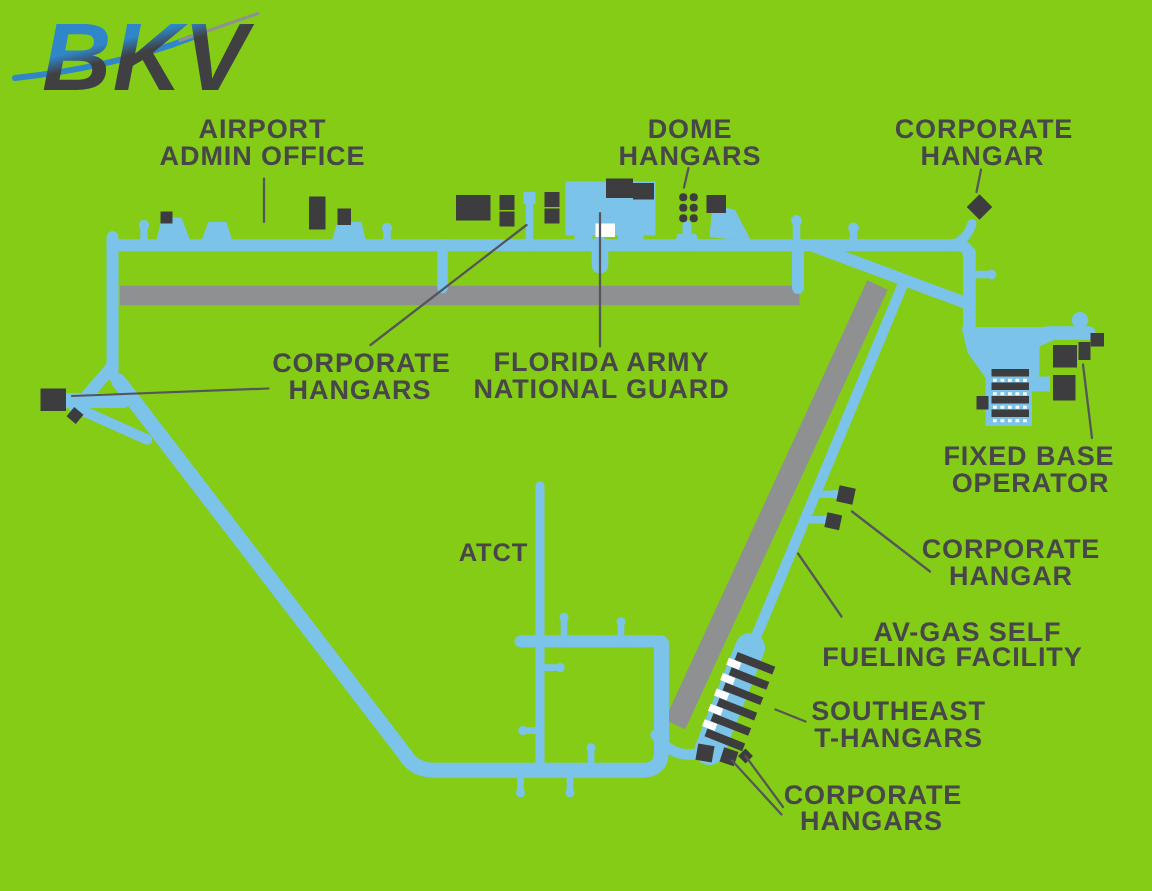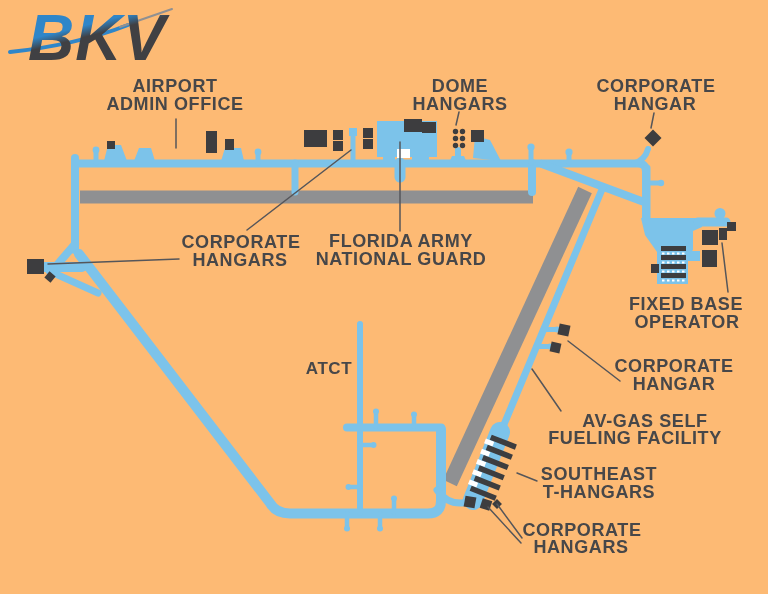--- a/index.html
+++ b/index.html
@@ -1,16 +1,16 @@
 <!DOCTYPE html>
 <html><head>
 <meta charset="utf-8">
 <style>
   html,body{margin:0;padding:0;background:#ffffff;}
-  .stage{position:relative;width:768px;height:594px;background:#fdba74;overflow:hidden;}
+  .stage{position:relative;width:768px;height:594px;background:#84cc16;overflow:hidden;}
   svg{position:absolute;left:0;top:0;}
   .twy{stroke:#7CC3EA;fill:none;stroke-linecap:round;stroke-linejoin:round;}
   .twyf{fill:#7CC3EA;stroke:none;}
   .rwy{stroke:#8F9092;fill:none;stroke-linecap:butt;}
   .bld{fill:#3D3D3F;stroke:none;}
   .dot{fill:#7CC3EA;stroke:none;}
   .wht{fill:#ffffff;stroke:none;}
   .whd{stroke:#ffffff;stroke-width:2;stroke-dasharray:2.5 2.5;fill:none;}
   .ldr{stroke:#55565A;stroke-width:1.5;fill:none;stroke-linecap:round;}
   .lbl{font-family:"Liberation Sans",sans-serif;font-weight:600;font-size:18px;

